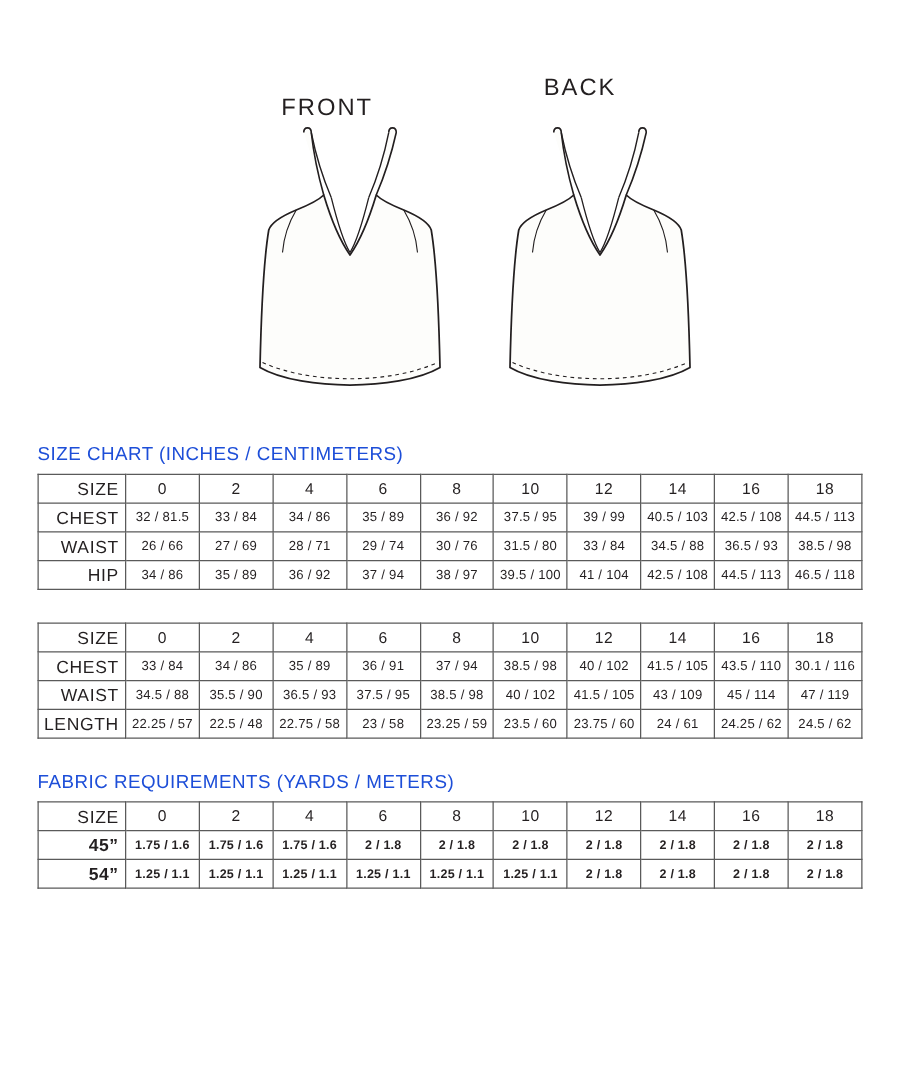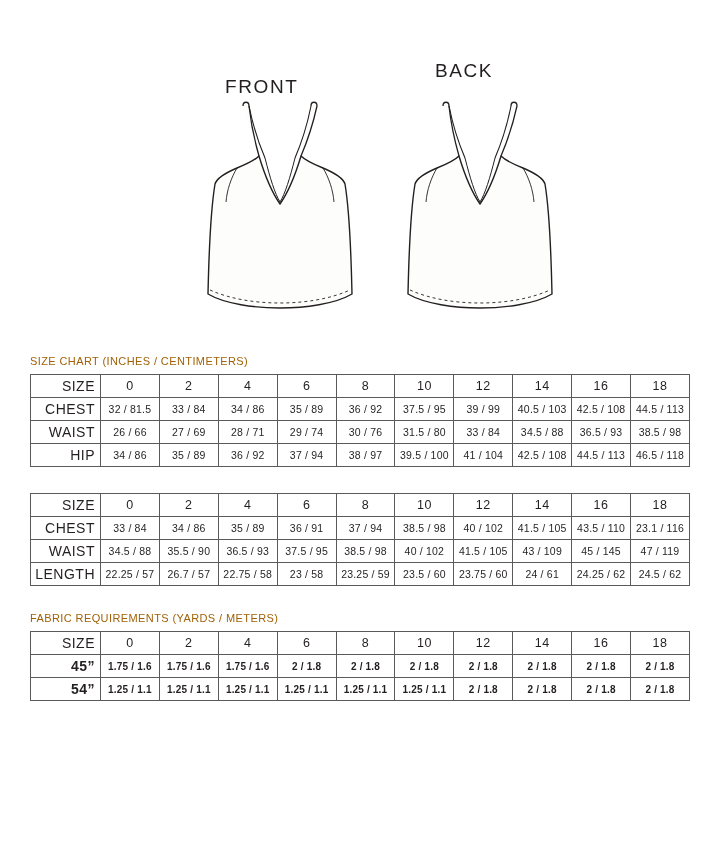--- a/index.html
+++ b/index.html
@@ -41,23 +41,23 @@
 
   .garment {
     position: absolute;
     top: 38px;
   }
   .garment-front { left: 155px; }
   .garment-back  { left: 355px; }
 
   
   .section-title {
-    font-size: 11px;
+    font-size: 15px;
     letter-spacing: 0.4px;
-    color: #a16207;
+    color: #1d4ed8;
     margin: 0 0 7px 0;
     font-weight: 400;
   }
   .section { margin-bottom: 26px; }
   .section.first { margin-top: 10px; }
 
   
   table.chart {
     border-collapse: collapse;
     width: 100%;
@@ -228,39 +228,39 @@
           <td class="rowhead">CHEST</td>
           <td>33 / 84</td>
           <td>34 / 86</td>
           <td>35 / 89</td>
           <td>36 / 91</td>
           <td>37 / 94</td>
           <td>38.5 / 98</td>
           <td>40 / 102</td>
           <td>41.5 / 105</td>
           <td>43.5 / 110</td>
-          <td>23.1 / 116</td>
+          <td>30.1 / 116</td>
         </tr>
         <tr>
           <td class="rowhead">WAIST</td>
           <td>34.5 / 88</td>
           <td>35.5 / 90</td>
           <td>36.5 / 93</td>
           <td>37.5 / 95</td>
           <td>38.5 / 98</td>
           <td>40 / 102</td>
           <td>41.5 / 105</td>
           <td>43 / 109</td>
-          <td>45 / 145</td>
+          <td>45 / 114</td>
           <td>47 / 119</td>
         </tr>
         <tr>
           <td class="rowhead">LENGTH</td>
           <td>22.25 / 57</td>
-          <td>26.7 / 57</td>
+          <td>22.5 / 48</td>
           <td>22.75 / 58</td>
           <td>23 / 58</td>
           <td>23.25 / 59</td>
           <td>23.5 / 60</td>
           <td>23.75 / 60</td>
           <td>24 / 61</td>
           <td>24.25 / 62</td>
           <td>24.5 / 62</td>
         </tr>
       </tbody>

